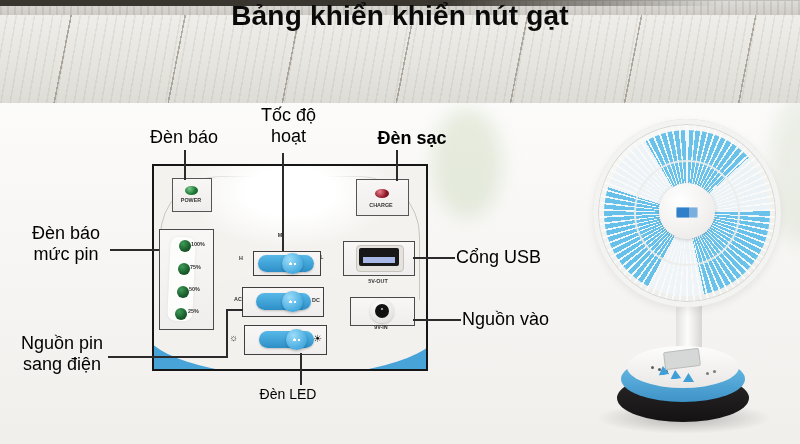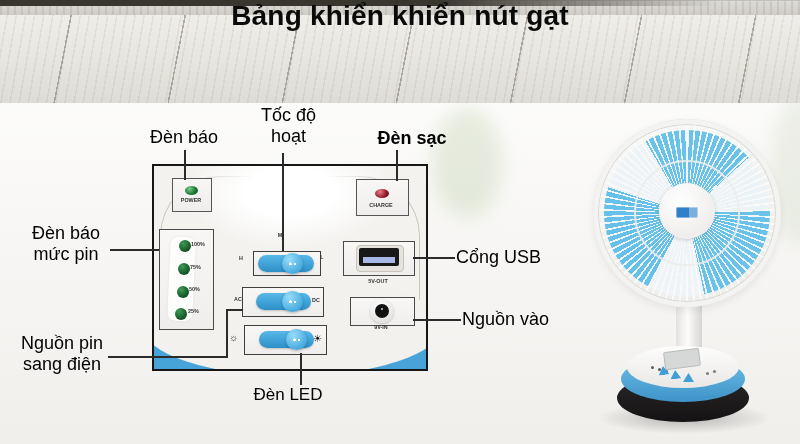--- a/index.html
+++ b/index.html
@@ -191,21 +191,21 @@
   <div class="clabel" style="left:12px;top:223px;width:108px;">
     <span>Đèn báo</span><br>
     <span>mức pin</span>
   </div>
   <div class="clabel" style="left:4px;top:333px;width:116px;">
     <span>Nguồn pin</span><br>
     <span>sang điện</span>
   </div>
   <div class="clabel" style="left:462px;top:309px;text-align:left;">Nguồn vào</div>
   <div class="clabel" style="left:456px;top:247px;text-align:left;">Cổng USB</div>
-  <div class="clabel" style="left:238px;top:384px;width:100px;font-size:17px;">Đèn LED</div>
+  <div class="clabel" style="left:238px;top:384px;width:100px;font-size:14px;">Đèn LED</div>
 
   <div class="neck"></div>
   <div class="fan-head">
     <div class="blades"></div>
     <div class="spokes"></div>
     <div class="cage-ring1"></div>
     <div class="cage-ring2"></div>
     <div class="rim"></div>
     <div class="hub">
       <div class="hub-logo"></div>

